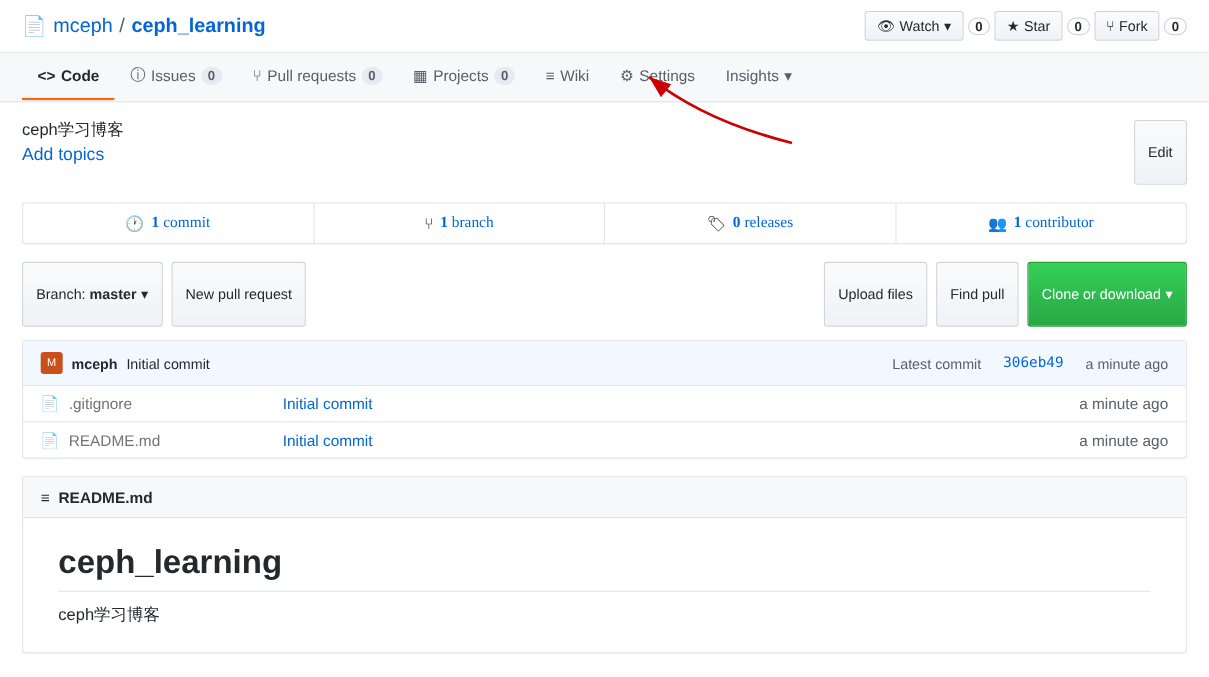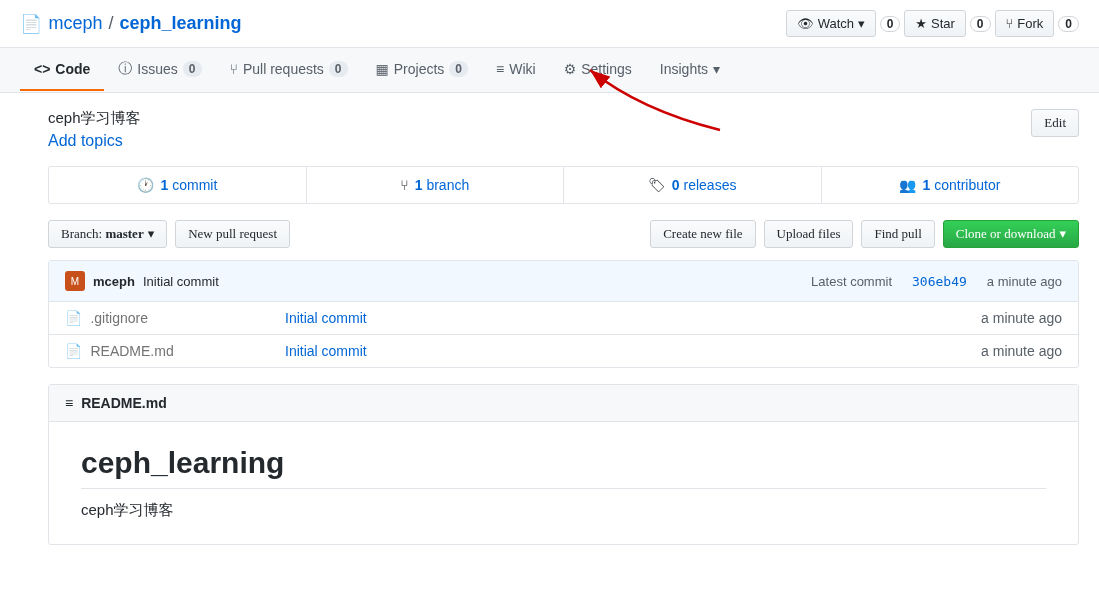--- a/index.html
+++ b/index.html
@@ -15,35 +15,35 @@
     .action-btn { display: flex; align-items: center; gap: 4px; padding: 5px 10px; border: 1px solid #d1d5da; border-radius: 3px; background: linear-gradient(180deg, #fafbfc, #eff3f6); cursor: pointer; font-size: 13px; color: #24292e; text-decoration: none; }
     .count-badge { background: #fff; border: 1px solid #d1d5da; border-radius: 10px; padding: 0 6px; font-size: 12px; font-weight: 600; }
 
     
     .nav-tabs { display: flex; align-items: center; padding: 0 20px; border-bottom: 1px solid #e1e4e8; background: #f6f8fa; }
     .nav-tab { display: flex; align-items: center; gap: 5px; padding: 12px 14px; font-size: 14px; color: #586069; text-decoration: none; border-bottom: 2px solid transparent; cursor: pointer; }
     .nav-tab.active { color: #24292e; border-bottom-color: #f66a0a; font-weight: 600; }
     .tab-badge { background: #e6eaf1; border-radius: 10px; padding: 1px 6px; font-size: 12px; font-weight: 600; }
 
     
-    .repo-content { padding: 16px 20px; margin-left: 28px; }
+    .repo-content { padding: 16px 20px; }
     .repo-description { font-size: 15px; color: #24292e; margin-bottom: 4px; }
     .add-topics { color: #0366d6; font-size: 16px; cursor: pointer; text-decoration: none; }
 
     
     .stats-bar { display: flex; border: 1px solid #e1e4e8; border-radius: 3px; margin: 16px 0; }
     .stat-item { flex: 1; display: flex; align-items: center; justify-content: center; gap: 6px; padding: 10px; font-size: 14px; color: #24292e; border-right: 1px solid #e1e4e8; text-decoration: none; }
     .stat-item:last-child { border-right: none; }
-    .stat-link { color: #0366d6; }
+    .stat-link { color: #0366d6; font-family: Liberation Serif, serif; }
 
     
     .toolbar { display: flex; align-items: center; justify-content: space-between; margin-bottom: 12px; }
     .toolbar-left { display: flex; align-items: center; gap: 8px; }
     .toolbar-right { display: flex; align-items: center; gap: 8px; }
-    .btn { padding: 5px 12px; border: 1px solid #d1d5da; border-radius: 3px; cursor: pointer; font-size: 13px; background: linear-gradient(180deg, #fafbfc, #eff3f6); color: #24292e; font-family: Liberation Serif, serif; }
+    .btn { padding: 21px 12px; border: 1px solid #d1d5da; border-radius: 3px; cursor: pointer; font-size: 13px; background: linear-gradient(180deg, #fafbfc, #eff3f6); color: #24292e; }
     .btn-green { background: linear-gradient(180deg, #34d058, #28a745); color: #fff; border-color: #27a13a; }
     .branch-btn { display: flex; align-items: center; gap: 4px; }
 
     
     .file-list { border: 1px solid #e1e4e8; border-radius: 3px; }
     .file-list-header { display: flex; align-items: center; justify-content: space-between; padding: 10px 16px; background: #f1f8ff; border-bottom: 1px solid #e1e4e8; }
     .commit-info { display: flex; align-items: center; gap: 8px; font-size: 13px; }
     .avatar-icon { width: 20px; height: 20px; border-radius: 3px; background: #c8501a; display: inline-flex; align-items: center; justify-content: center; color: white; font-size: 10px; }
     .latest-commit { font-size: 13px; color: #586069; display: flex; align-items: center; gap: 20px; }
     .commit-sha { color: #0366d6; font-family: monospace; }
@@ -174,21 +174,20 @@
 
     <div class="toolbar">
       <div class="toolbar-left">
         <button class="btn branch-btn">
           <span><span>Branch:</span>&nbsp;<strong>master</strong></span>
           <span>▾</span>
         </button>
         <button class="btn">New pull request</button>
       </div>
       <div class="toolbar-right">
-        <button class="btn">Create new file</button>
         <button class="btn">Upload files</button>
         <button class="btn">Find pull</button>
         <button class="btn btn-green branch-btn">
           <span>Clone or download</span>
           <span>▾</span>
         </button>
       </div>
     </div>
 
     <div class="file-list">

